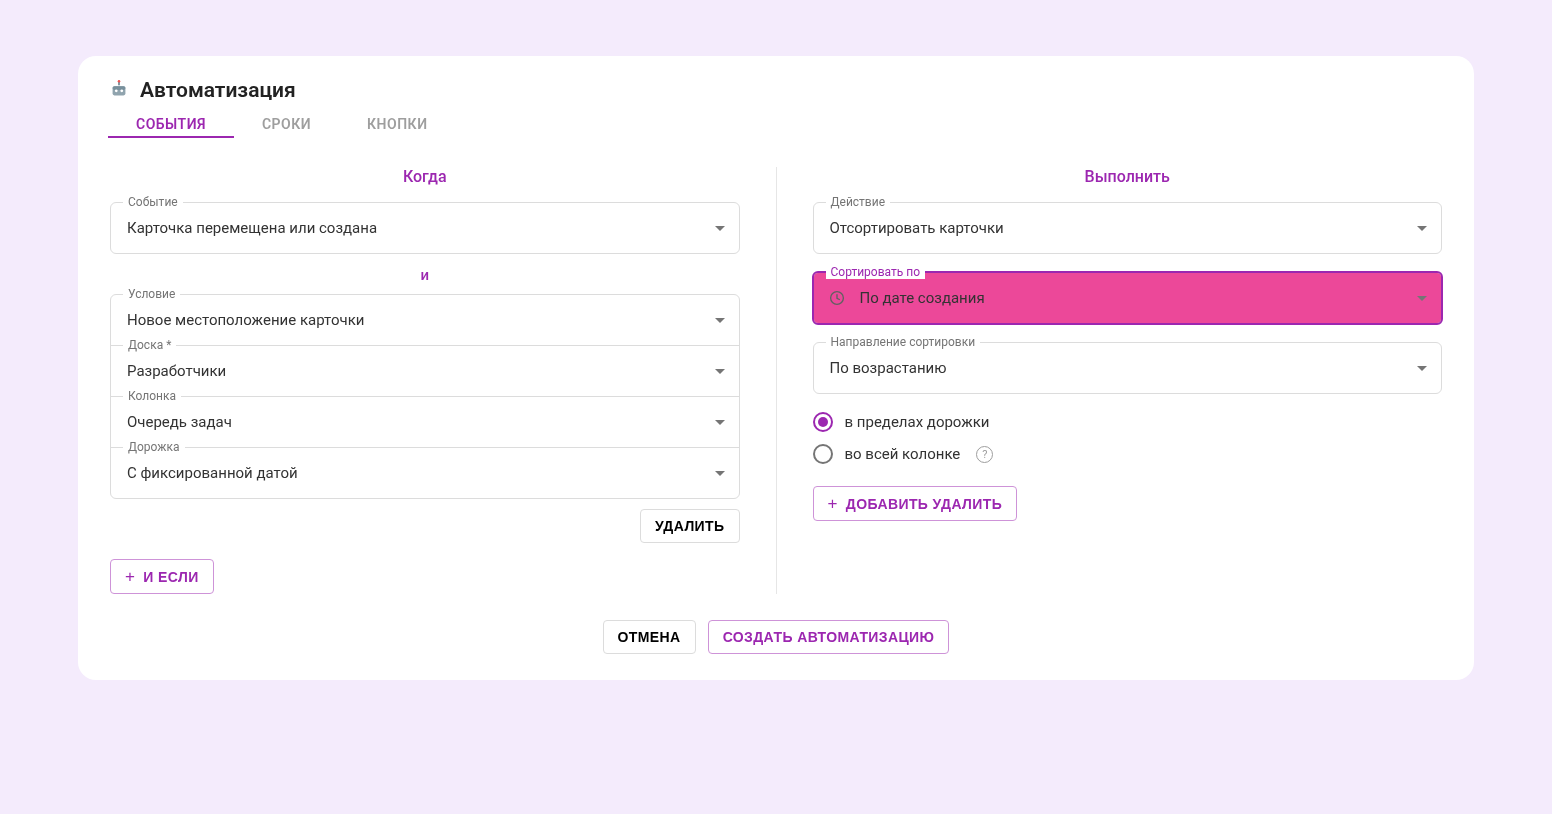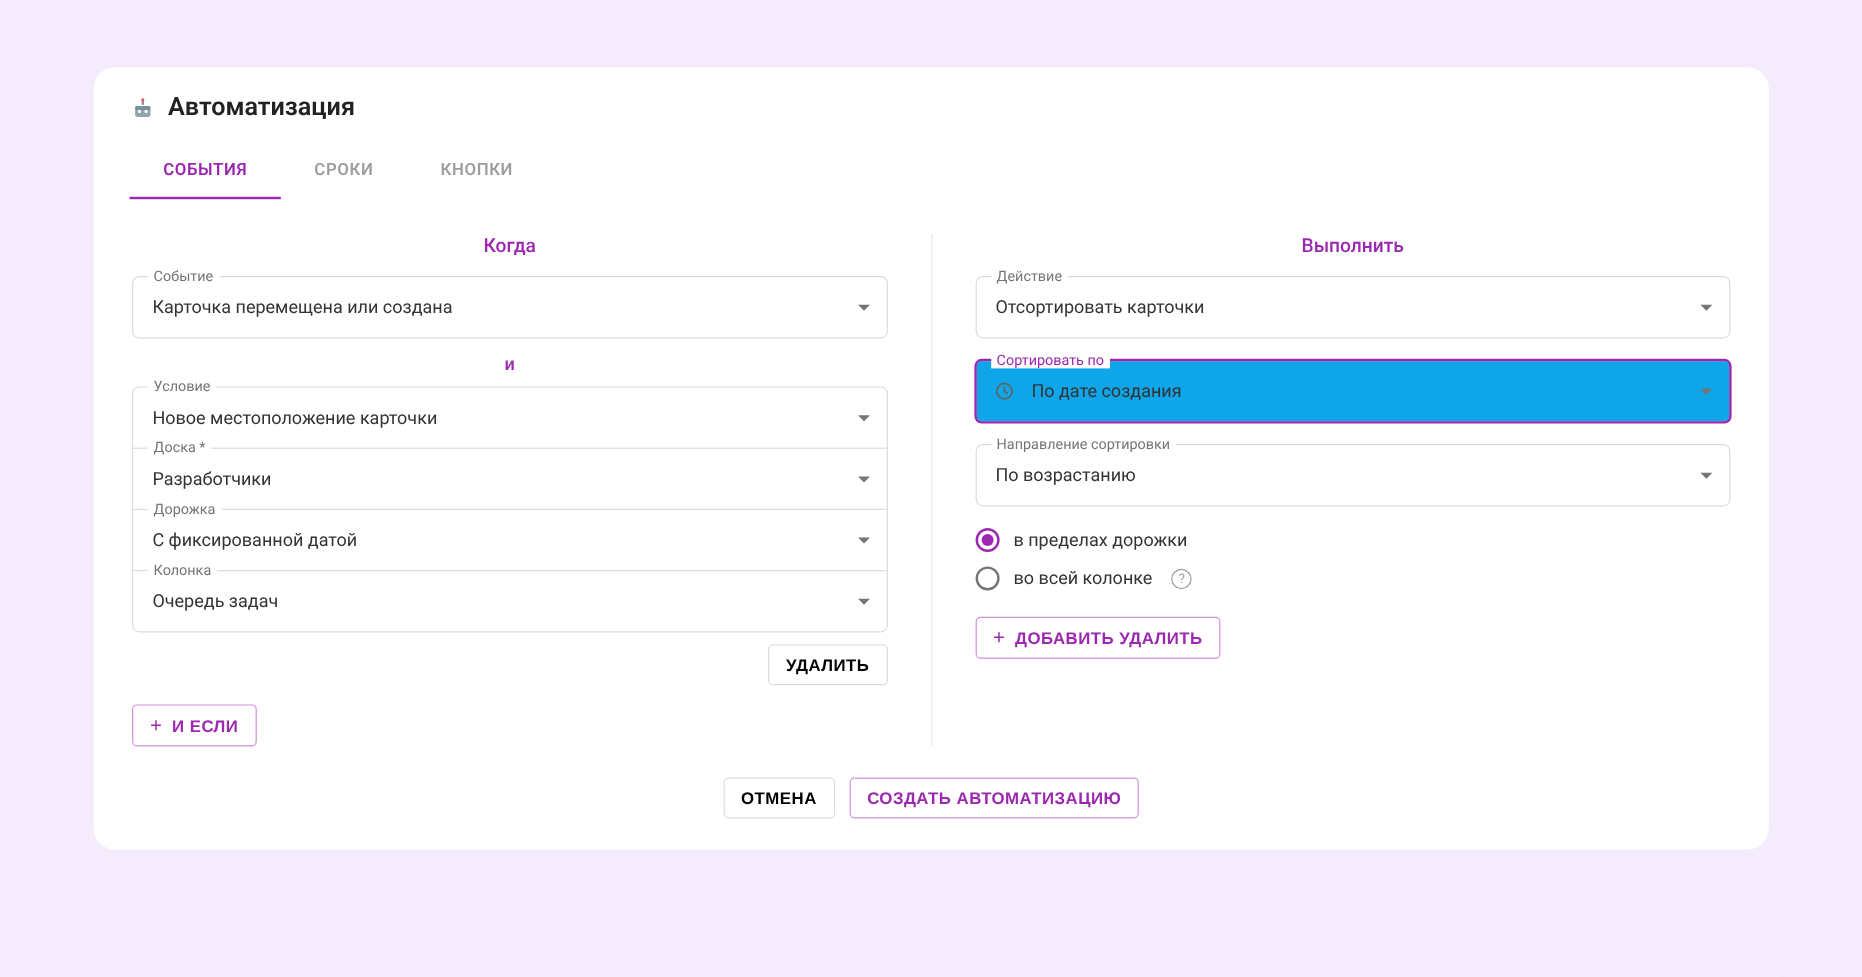--- a/index.html
+++ b/index.html
@@ -9,42 +9,42 @@
     padding: 56px 78px;
     color: #212121;
   }
   .card {
     background: #fff;
     border-radius: 18px;
     padding: 22px 30px 26px 30px;
   }
   .title-row {
     display: flex;
-    align-items: flex-end;
+    align-items: flex-start;
     gap: 10px;
-    margin-bottom: 20px;
+    margin-bottom: 2px;
   }
   .robot {
     width: 22px; height: 22px;
     display: inline-block;
     position: relative;
   }
   .title {
     font-size: 21px;
     font-weight: 600;
     color: #222;
   }
   .tabs {
     display: flex;
     gap: 0;
     border-bottom: 1px solid transparent;
     margin-bottom: 24px;
   }
   .tab {
-    padding: 12px 28px 14px 28px;
+    padding: 12px 28px 4px 28px;
     font-size: 14px;
     font-weight: 600;
     letter-spacing: 0.5px;
     color: #9e9e9e;
     cursor: pointer;
     border-bottom: 2px solid transparent;
   }
   .tab.active {
     color: #9c27b0;
     border-bottom: 2px solid #9c27b0;
@@ -107,21 +107,21 @@
   }
   .caret {
     width: 0; height: 0;
     border-left: 5px solid transparent;
     border-right: 5px solid transparent;
     border-top: 5px solid #757575;
   }
   .field.focused {
     outline: 2px solid #9c27b0;
     border-radius: 4px;
-    background: #0ea5e9;
+    background: #ec4899;
   }
   .field.focused .field-label { color: #9c27b0; }
   .field.focused .field-inner { padding-left: 14px; }
   .field-icon {
     width: 18px; height: 18px;
     margin-right: 14px;
     flex-shrink: 0;
   }
   .field-left {
     display: flex;
@@ -260,30 +260,30 @@
           </div>
         </div>
         <div class="field">
           <span class="field-label">Доска *</span>
           <div class="field-inner">
             <span class="field-value">Разработчики</span>
             <span class="caret"></span>
           </div>
         </div>
         <div class="field">
+          <span class="field-label">Колонка</span>
+          <div class="field-inner">
+            <span class="field-value">Очередь задач</span>
+            <span class="caret"></span>
+          </div>
+        </div>
+        <div class="field">
           <span class="field-label">Дорожка</span>
           <div class="field-inner">
             <span class="field-value">С фиксированной датой</span>
-            <span class="caret"></span>
-          </div>
-        </div>
-        <div class="field">
-          <span class="field-label">Колонка</span>
-          <div class="field-inner">
-            <span class="field-value">Очередь задач</span>
             <span class="caret"></span>
           </div>
         </div>
       </div>
 
       <div class="delete-row">
         <button class="btn">УДАЛИТЬ</button>
       </div>
 
       <div class="if-row">

